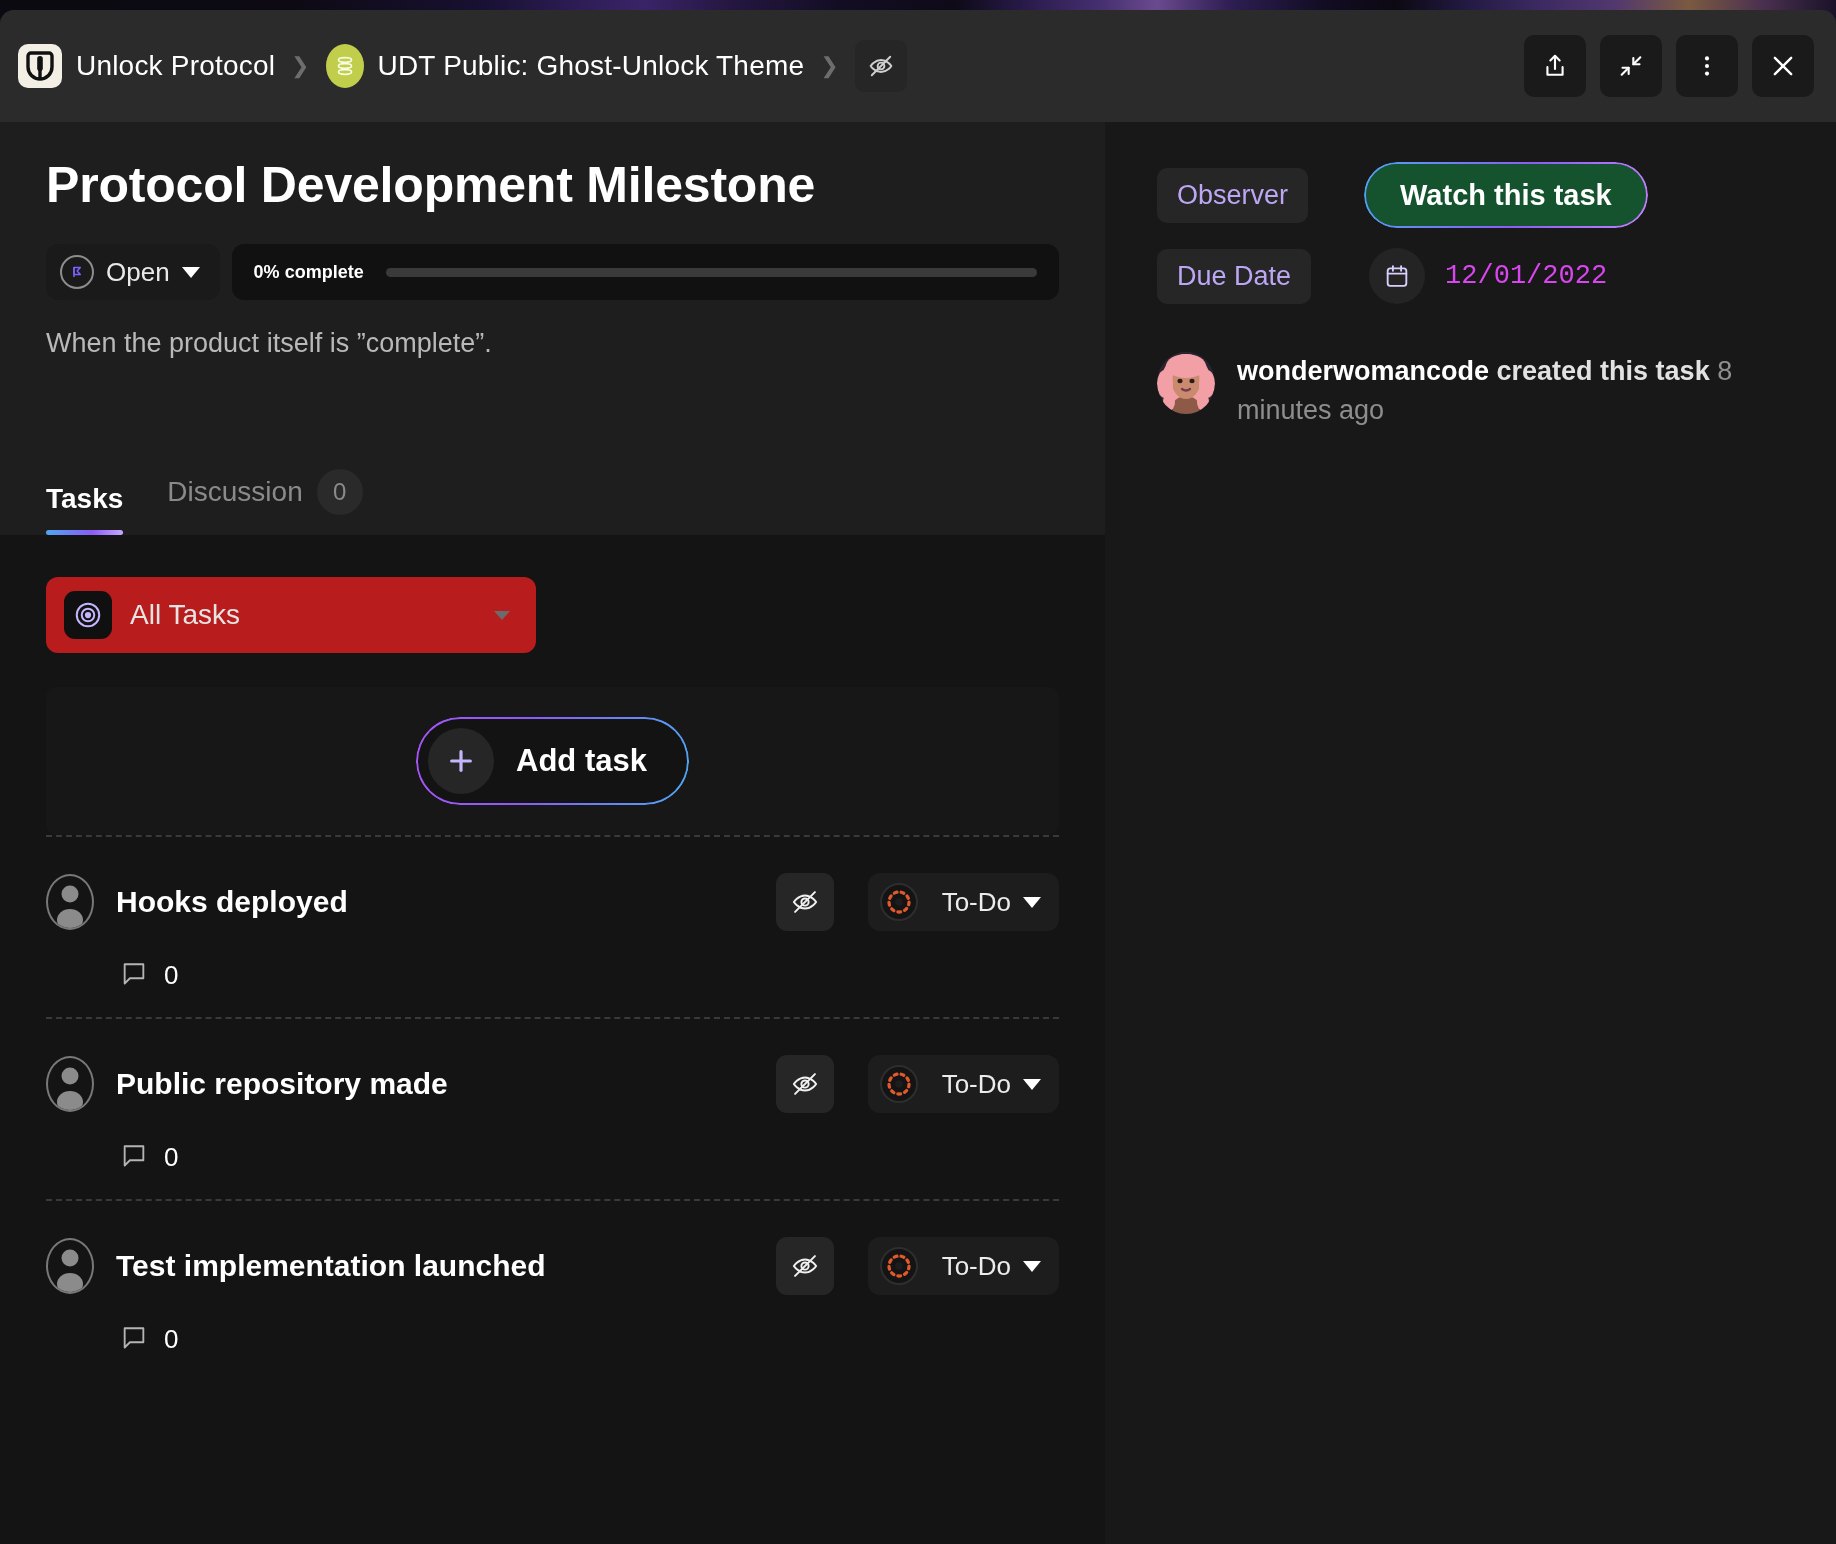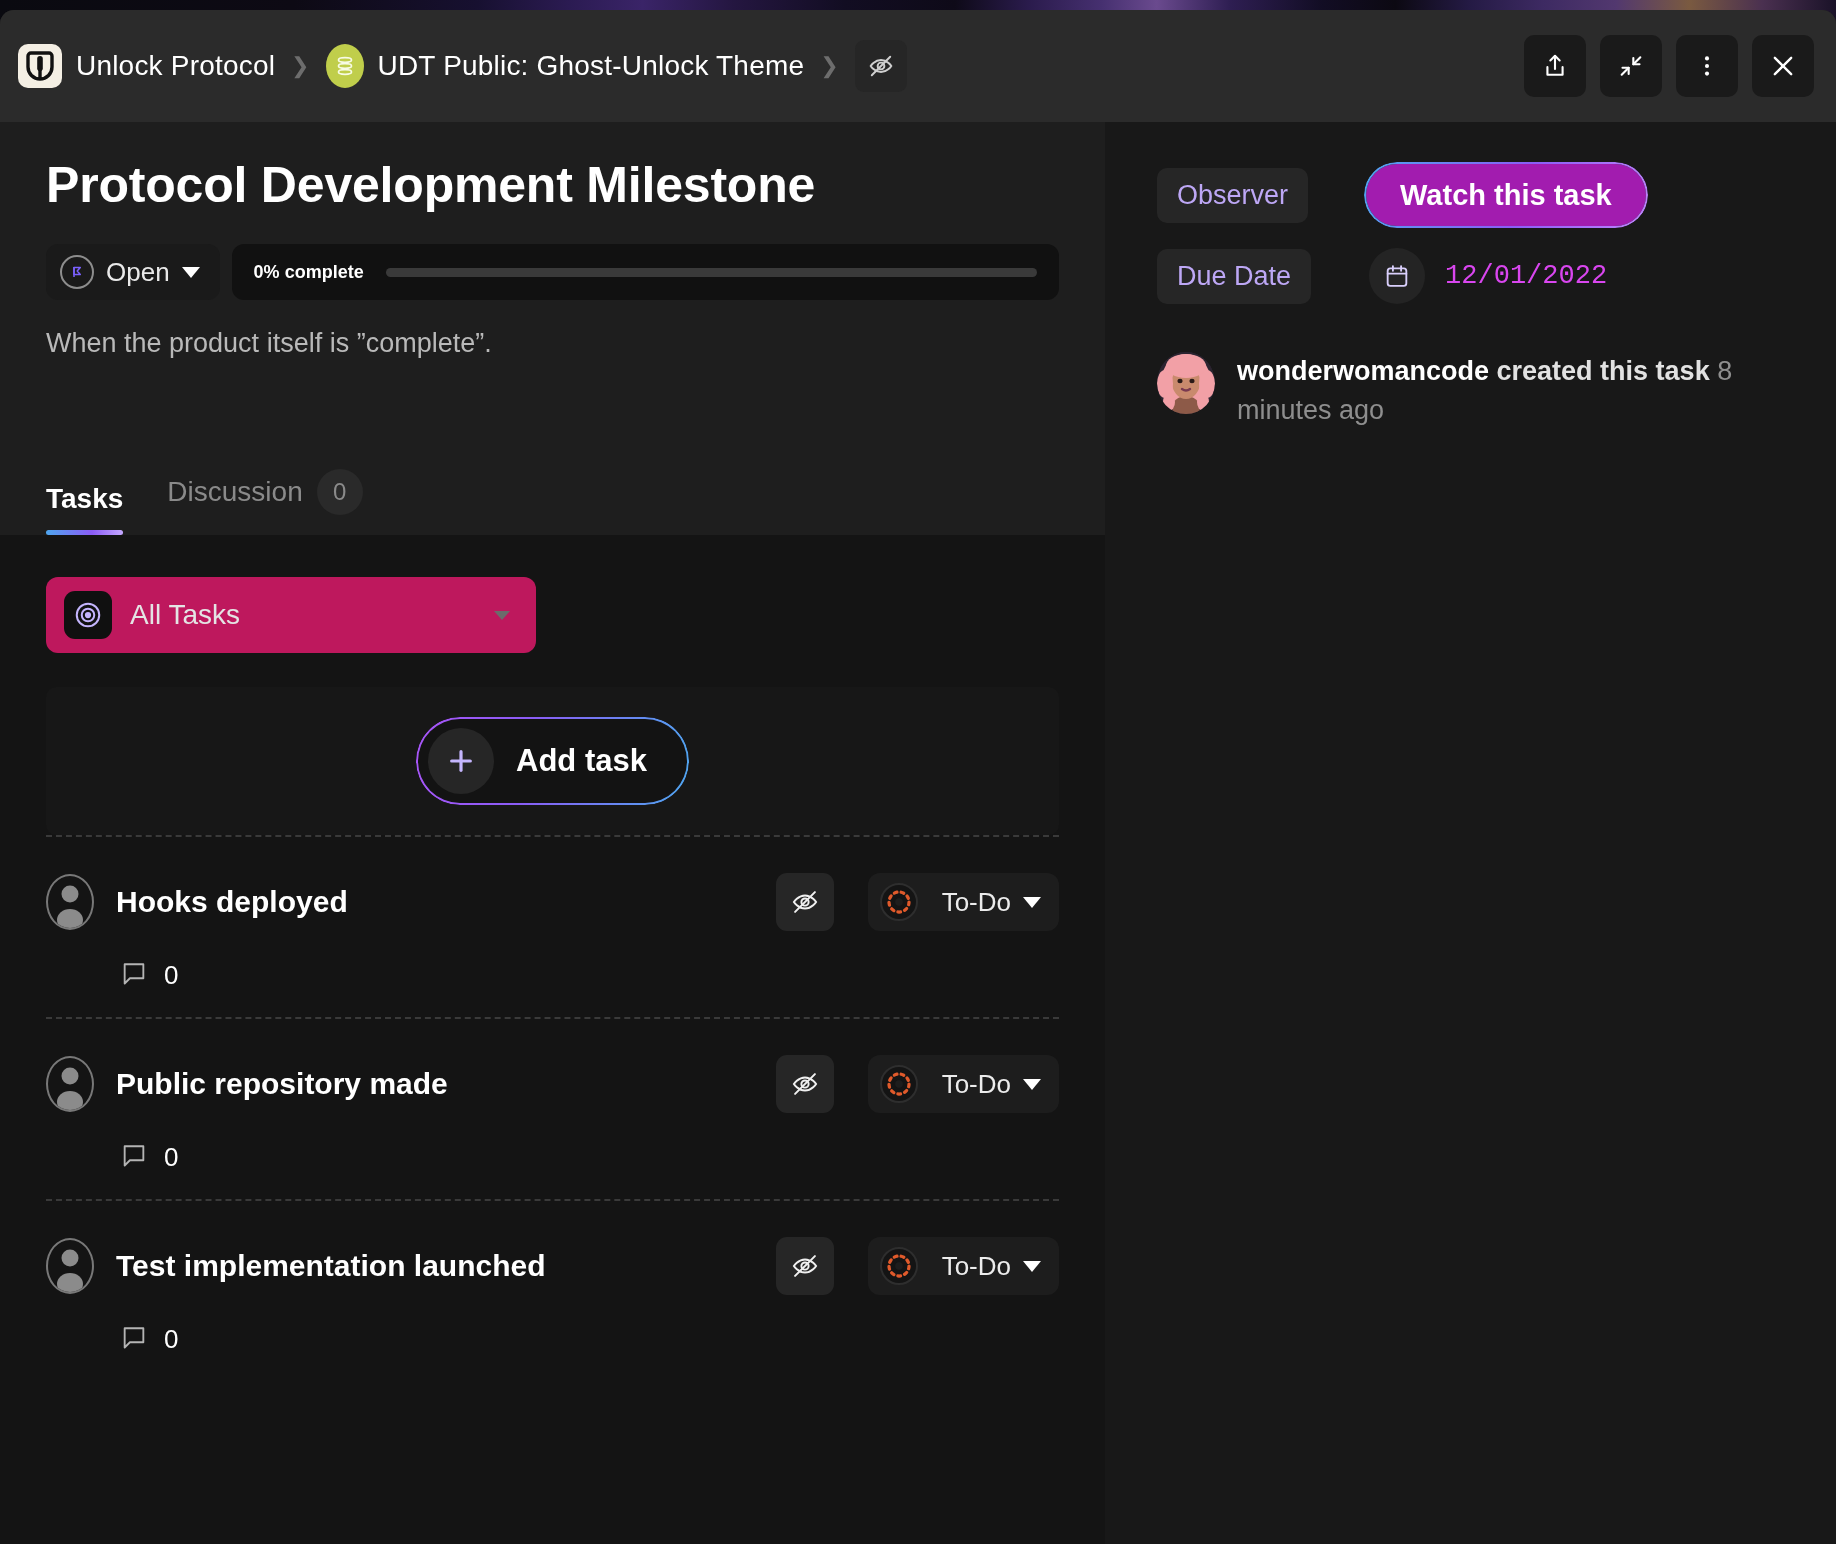--- a/index.html
+++ b/index.html
@@ -148,21 +148,21 @@
     background: #2a2a2a; color: #8a8a8a; font-size: 24px;
     display: flex; align-items: center; justify-content: center;
     padding: 0 10px;
   }
 
   
   #tasks-area { flex: 1; padding: 42px 46px 0 46px; overflow: hidden; }
 
   #filter-select {
     width: 490px; height: 76px;
-    background: #be185d; border-radius: 12px;
+    background: #b91c1c; border-radius: 12px;
     display: flex; align-items: center; gap: 18px;
     padding: 0 18px; cursor: pointer;
   }
   .filter-icon-box {
     width: 48px; height: 48px; border-radius: 11px; background: #101010;
     display: flex; align-items: center; justify-content: center; flex: none;
   }
   #filter-label { color: #e4e4e4; font-size: 28px; flex: 1; }
   .small-caret { width: 0; height: 0; border-left: 8px solid transparent; border-right: 8px solid transparent; border-top: 9px solid #6b6b6b; margin-right: 8px; }
 
@@ -231,21 +231,21 @@
   .attr-chip {
     background: #262626; border-radius: 10px;
     color: #bda7f5; font-size: 27px;
     padding: 12px 20px; white-space: nowrap;
   }
   .attr-value-area { display: flex; align-items: center; gap: 20px; margin-left: 58px; }
 
   #watch-btn {
     position: relative;
     height: 62px; padding: 0 34px; border-radius: 34px;
-    background: #a21caf; color: #ffffff; font-size: 29px; font-weight: bold;
+    background: #14532d; color: #ffffff; font-size: 29px; font-weight: bold;
     display: flex; align-items: center; cursor: pointer; border: none;
   }
   #watch-btn::before {
     content: ""; position: absolute; inset: -2px; border-radius: 36px; padding: 2px;
     background: linear-gradient(110deg, #4ea6ef 0%, #8b5cf6 55%, #c084fc 100%);
     -webkit-mask: linear-gradient(#fff 0 0) content-box, linear-gradient(#fff 0 0);
     -webkit-mask-composite: xor; mask-composite: exclude;
     pointer-events: none;
   }
 

